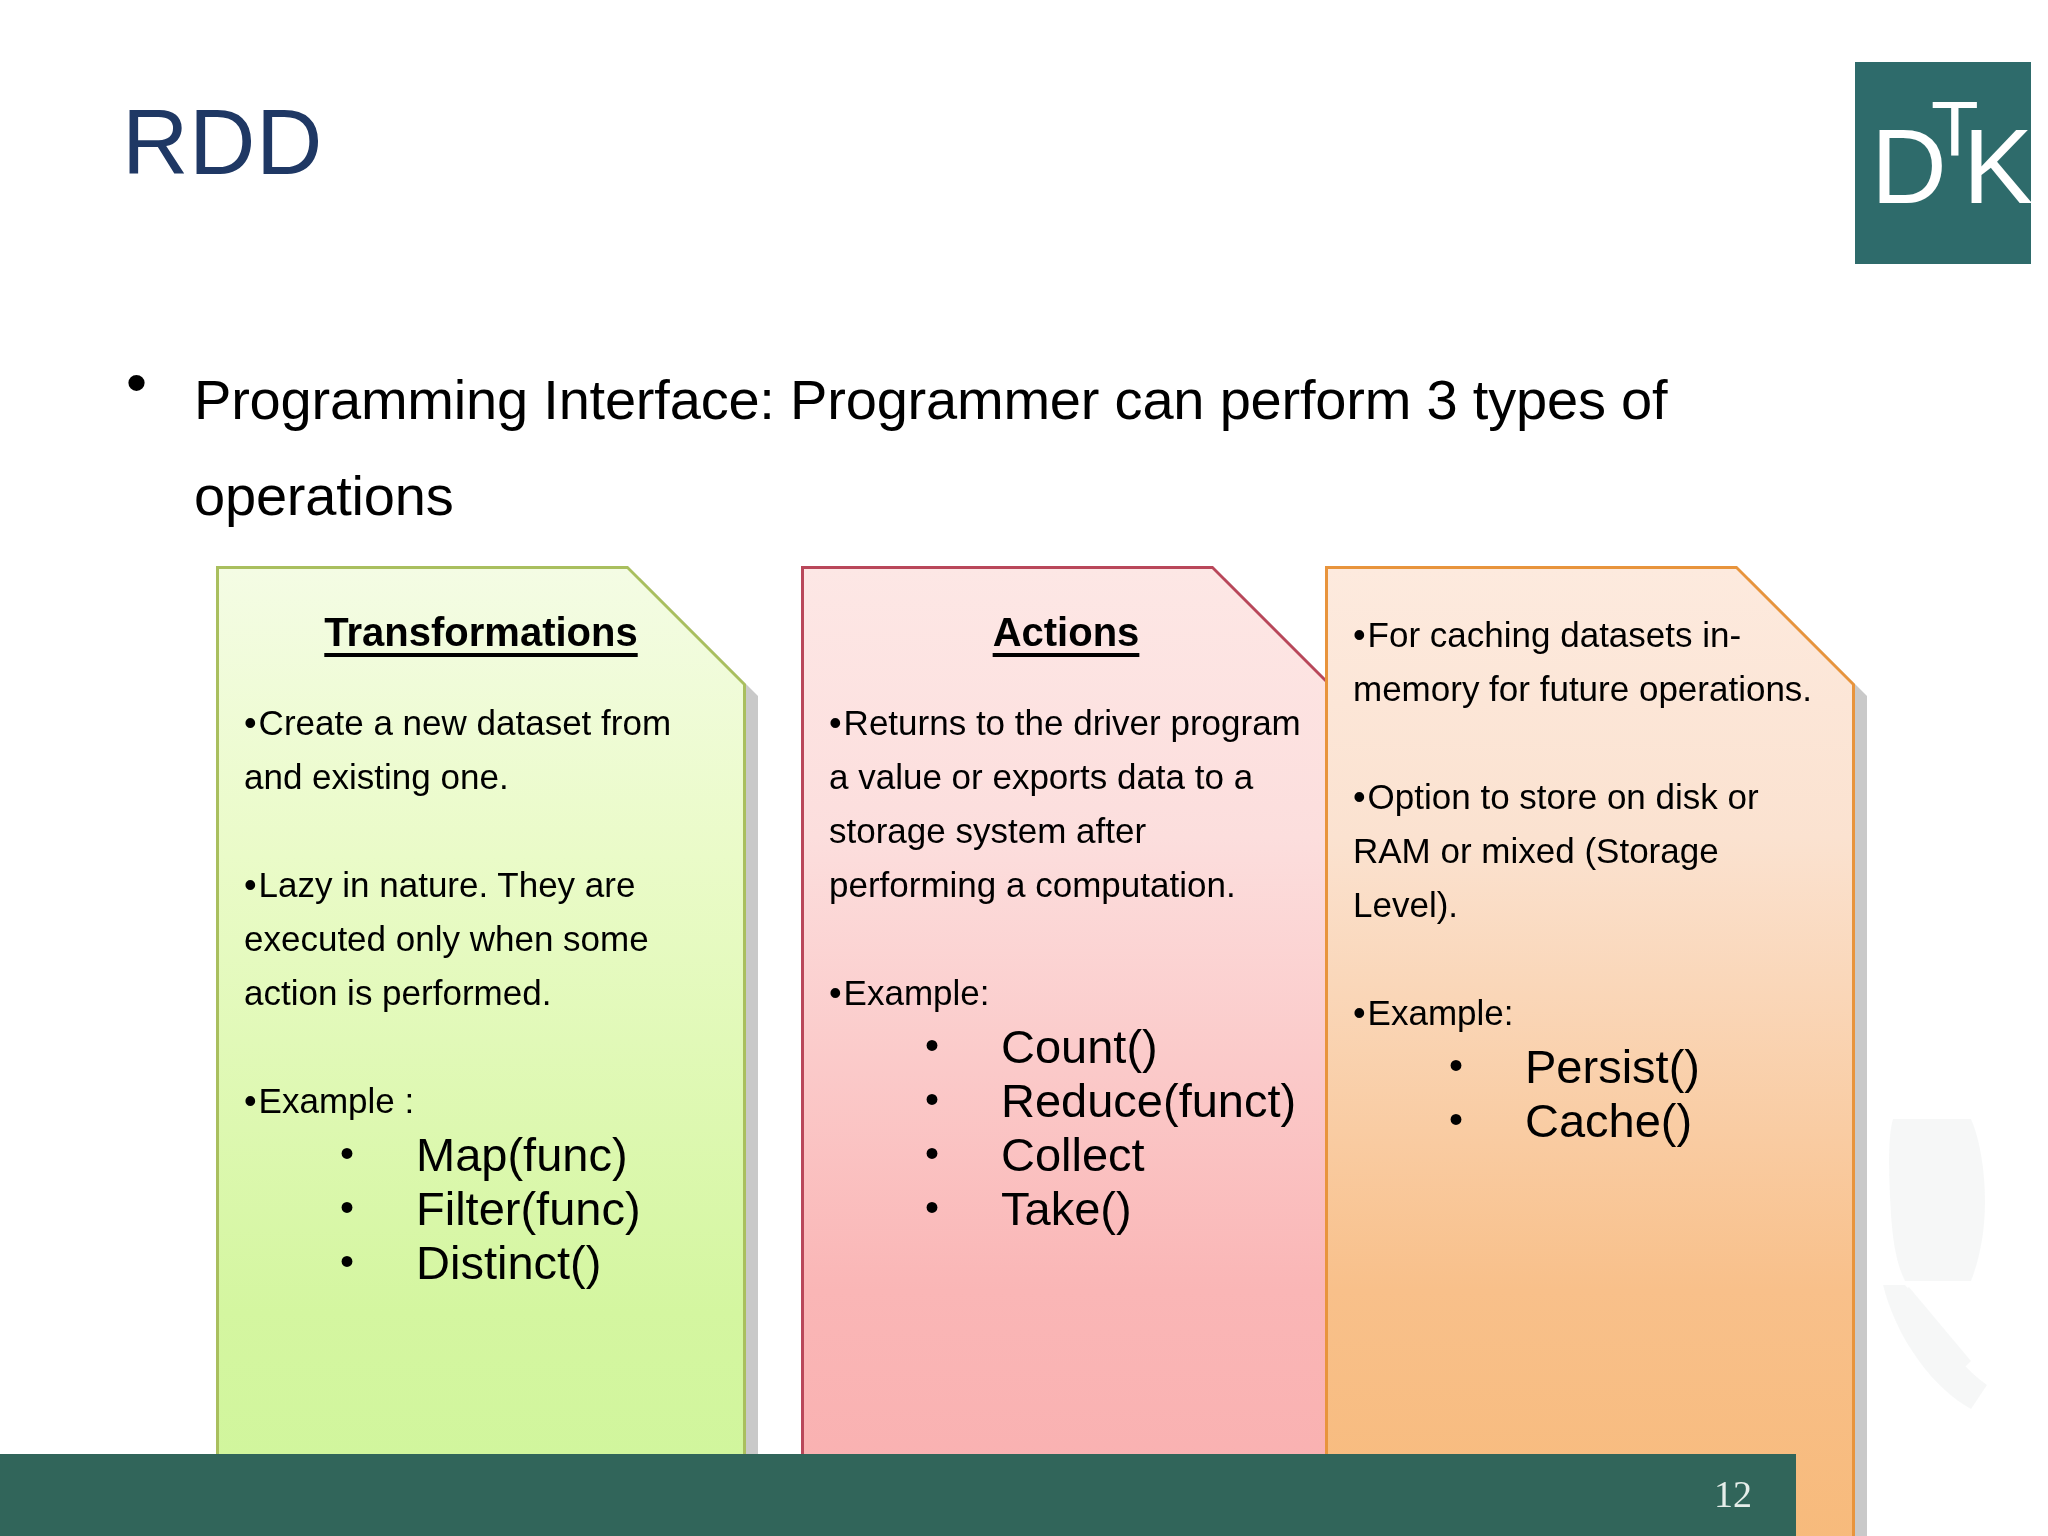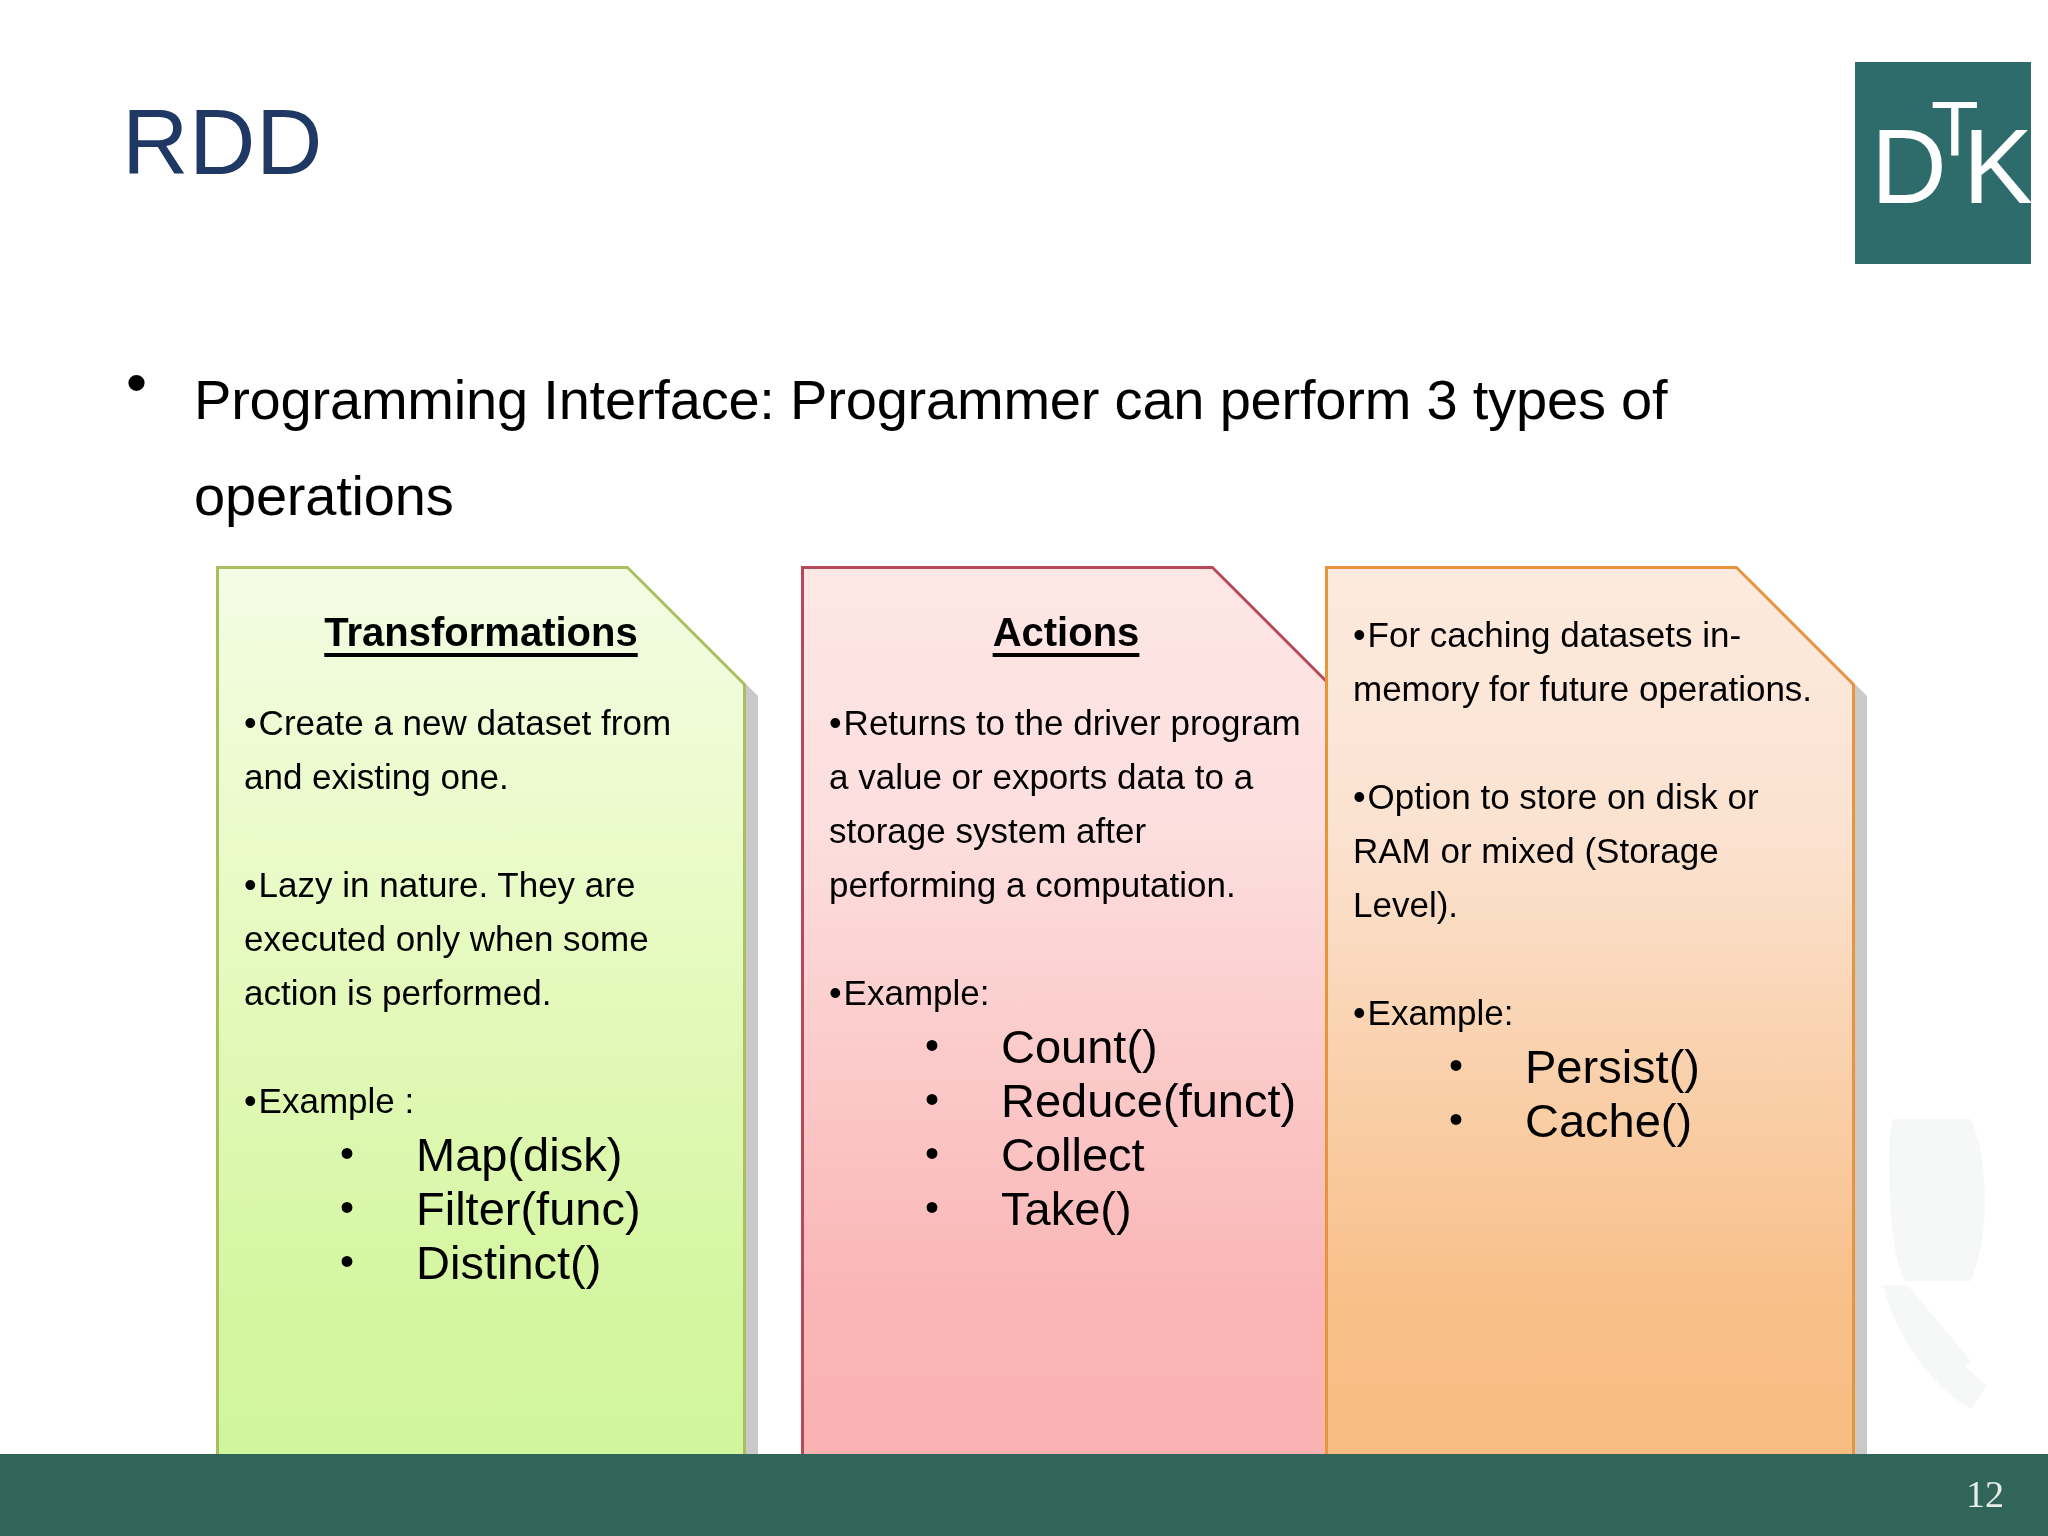--- a/index.html
+++ b/index.html
@@ -234,21 +234,21 @@
     opacity: 0.55;
     z-index: 0;
     pointer-events: none;
   }
 
   
   .footer-bar {
     position: absolute;
     left: 0;
     top: 1454px;
-    width: 2048px;
+    width: 1796px;
     height: 82px;
     background: #2e6354;
     z-index: 5;
   }
   .footer-bar-inner {
     position: absolute;
     inset: 0;
     background: #31655a;
   }
   .page-number {
@@ -300,21 +300,21 @@
       </div>
       <div class="panel-content">
         <div class="panel-heading">Transformations</div>
         <div class="panel-text">
           <span class="pt-bullet">Create a new dataset from and existing one.</span>
           <div class="pt-gap"></div>
           <span class="pt-bullet">Lazy in nature. They are executed only when some action is performed.</span>
           <div class="pt-gap"></div>
           <span class="pt-bullet">Example :</span>
           <ul class="sub-list">
-            <li>Map(disk)</li>
+            <li>Map(func)</li>
             <li>Filter(func)</li>
             <li>Distinct()</li>
           </ul>
         </div>
       </div>
     </div>
 
     <div class="panel panel-2">
       <div class="panel-shadow"></div>
       <div class="panel-body">

